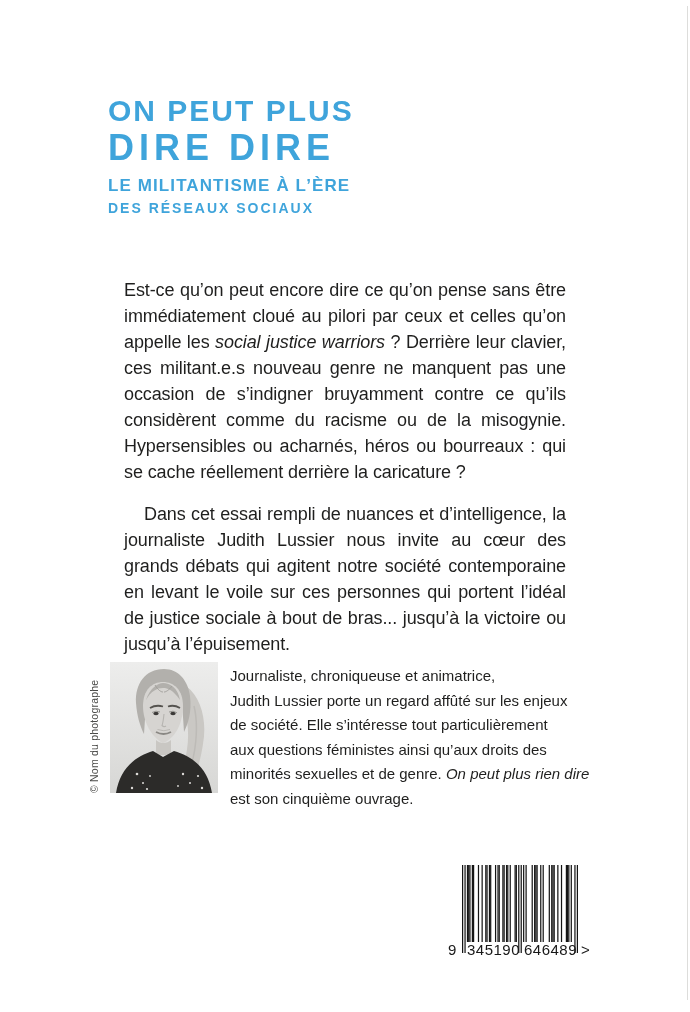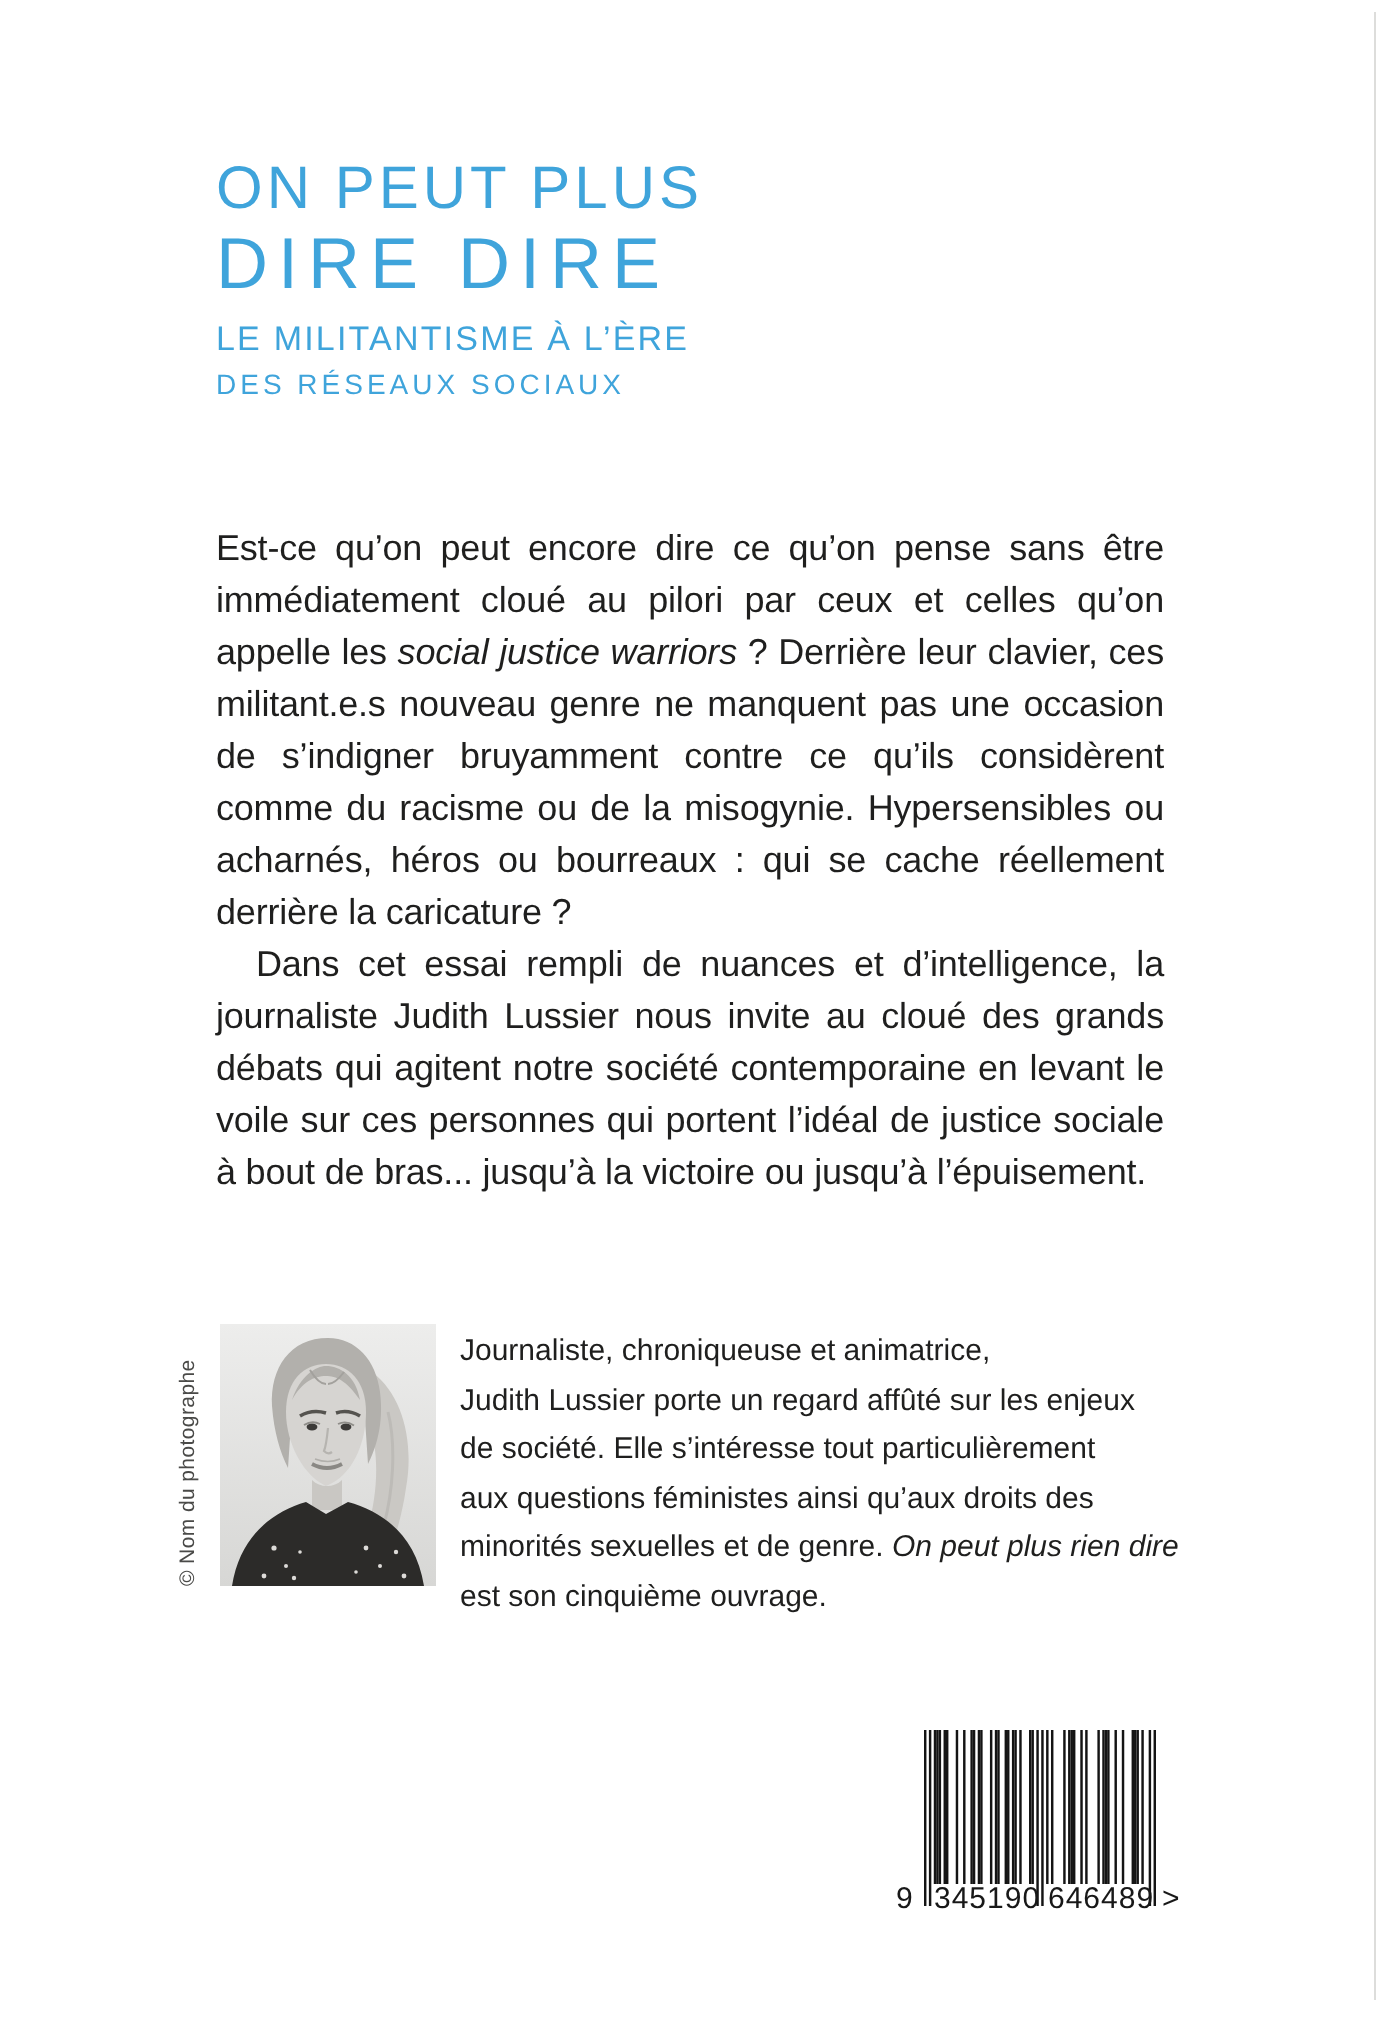--- a/index.html
+++ b/index.html
@@ -15,33 +15,33 @@
     color:var(--text,#1f1f1e);
   }
   .page-edge{
     position:absolute;right:2px;top:6px;bottom:12px;width:1px;
     background:#dddddb;
   }
   
   .title-line{
     position:absolute;left:108px;
     color:var(--accent,#3fa4db);
-    font-weight:400;line-height:1.05;white-space:nowrap;
+    font-weight:700;line-height:1.05;white-space:nowrap;margin-top:16px;
   }
   .t1{top:79px;font-size:30px;letter-spacing:2px;}
   .t2{top:113px;font-size:36px;letter-spacing:5px;}
   .s1{top:161px;font-size:17px;letter-spacing:1.1px;}
   .s2{top:185px;font-size:14px;letter-spacing:2px;}
   
   .synopsis{
     position:absolute;left:108px;top:261px;width:474px;
     font-size:18px;line-height:26px;text-align:justify;
     letter-spacing:-0.1px;
   }
-  .synopsis p{margin:0;}
+  .synopsis p{margin:16px;}
   .synopsis p.indent{text-indent:20px;}
   
   .photo-credit{
     position:absolute;left:88px;top:662px;width:131px;height:14px;
     transform-origin:0 0;
     transform:rotate(-90deg) translateX(-131px);
     font-size:10.5px;color:#4a4a48;letter-spacing:0.2px;
     white-space:nowrap;
   }
   .author-photo{
@@ -73,21 +73,21 @@
 
 <div class="page">
 
   <div class="title-line t1">ON PEUT PLUS</div>
   <div class="title-line t2">DIRE DIRE</div>
   <div class="title-line s1">LE MILITANTISME À L’ÈRE</div>
   <div class="title-line s2">DES RÉSEAUX SOCIAUX</div>
 
   <div class="synopsis">
     <p><span>Est-ce qu’on peut encore dire ce qu’on pense sans être immédiatement cloué au pilori par ceux et celles qu’on appelle les </span><span class="i">social justice warriors</span><span> ? Derrière leur clavier, ces militant.e.s nouveau genre ne manquent pas une occasion de s’indigner bruyamment contre ce qu’ils considèrent comme du racisme ou de la misogynie. Hypersensibles ou acharnés, héros ou bourreaux : qui se cache réellement derrière la caricature ?</span></p>
-    <p class="indent"><span>Dans cet essai rempli de nuances et d’intelligence, la journaliste </span><span class="b">Judith Lussier</span><span> nous invite au cloué des grands débats qui agitent notre société contemporaine en levant le voile sur ces personnes qui portent l’idéal de justice sociale à bout de bras... jusqu’à la victoire ou jusqu’à l’épuisement.</span></p>
+    <p class="indent"><span>Dans cet essai rempli de nuances et d’intelligence, la journaliste </span><span class="b">Judith Lussier</span><span> nous invite au cœur des grands débats qui agitent notre société contemporaine en levant le voile sur ces personnes qui portent l’idéal de justice sociale à bout de bras... jusqu’à la victoire ou jusqu’à l’épuisement.</span></p>
   </div>
 
   <div class="photo-credit">© Nom du photographe</div>
 
   <div class="author-photo">
     <svg viewBox="0 0 108 131" xmlns="http://www.w3.org/2000/svg">
       <defs>
         <linearGradient id="bgg" x1="0" y1="0" x2="0" y2="1">
           <stop offset="0" stop-color="#ededec"></stop>
           <stop offset="1" stop-color="#d7d7d5"></stop>

